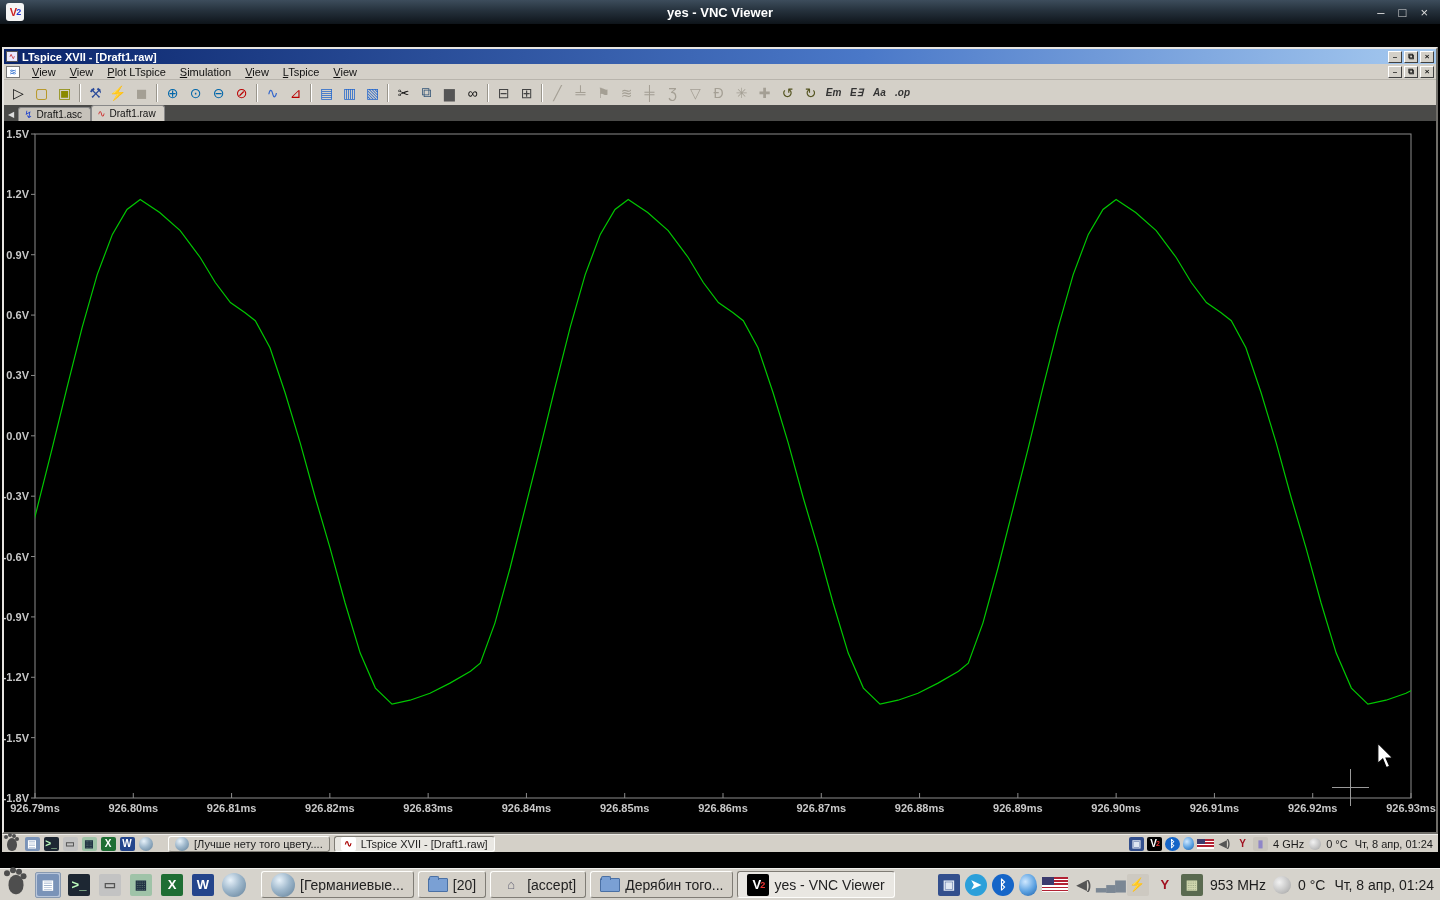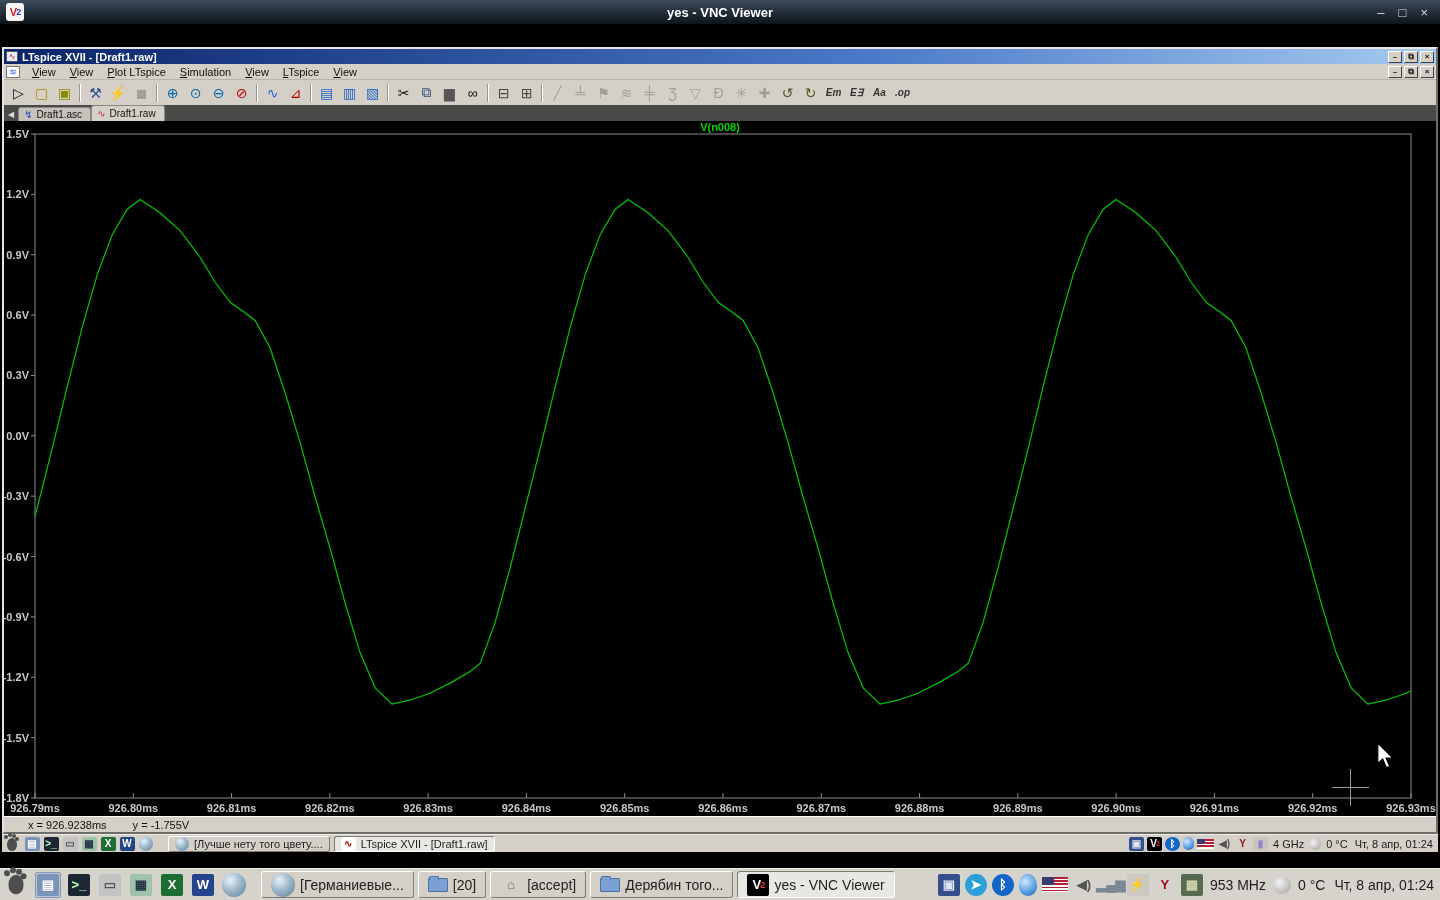--- a/index.html
+++ b/index.html
@@ -283,21 +283,20 @@
         <span class="ticon" id="tab-icon-0" style="color: rgb(34, 68, 204);">↯</span>
         <span>Draft1.asc</span>
       </div>
       <div class="tab active">
         <span class="ticon" id="tab-icon-1" style="color: rgb(204, 34, 34);">∿</span>
         <span>Draft1.raw</span>
       </div>
     </div>
 
     <div class="lt-plot">
-      <div class="plot-title">V(n008)</div>
       <svg id="plot-svg">
           <defs>
             <clipPath id="paneclip">
               <rect x="31" y="13" width="1376" height="664"></rect>
             </clipPath>
           </defs>
           <rect x="31" y="13" width="1376" height="664" fill="#000000" stroke="#8c8c8c" stroke-width="1"></rect>
           <line x1="27" y1="13" x2="31" y2="13" stroke="#8c8c8c"></line>
           <text x="25" y="17" text-anchor="end" fill="#c8c8c8" font-size="11" font-weight="bold" font-family="&quot;Liberation Sans&quot;, sans-serif">1.5V</text>
           <line x1="27" y1="73.36363636363637" x2="31" y2="73.36363636363637" stroke="#8c8c8c"></line>
@@ -358,24 +357,20 @@
         <div class="ch-h"></div>
           <div class="ch-v"></div>
       </div>
       <div class="mouse-cursor" style="left:1373px; top:622px;">
         <svg width="18" height="26" viewBox="0 0 12 19">
           <path d="M0,0 L0,15 L3.6,11.8 L6.2,18 L8.7,17 L6.1,11 L11,11 Z" fill="#fff" stroke="#000" stroke-width="0.9"></path>
         </svg>
       </div>
     </div>
 
-    <div class="lt-statusbar">
-      <span>x = 926.9238ms</span>
-      <span>y = -1.755V</span>
-    </div>
   </div>
 
   <div class="inner-taskbar" id="inner-taskbar">
       <div class="launchers">
         <span class="licon">
           <span class="foot-icon"></span>
         </span>
         <span class="licon">
           <span class="gicon" style="background: rgb(122, 147, 184); color: rgb(255, 255, 255); width: 15px; height: 14px; font-size: 10px; font-weight: bold;">▤</span>
         </span>

